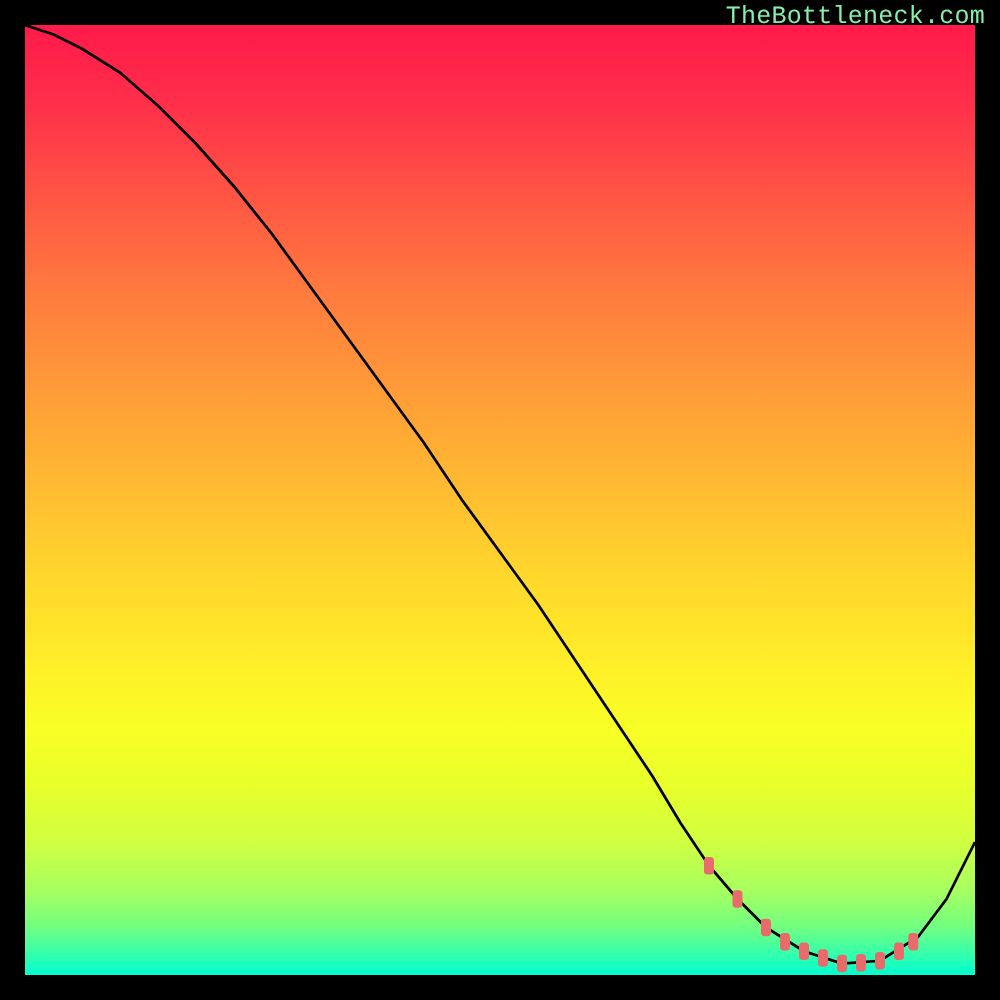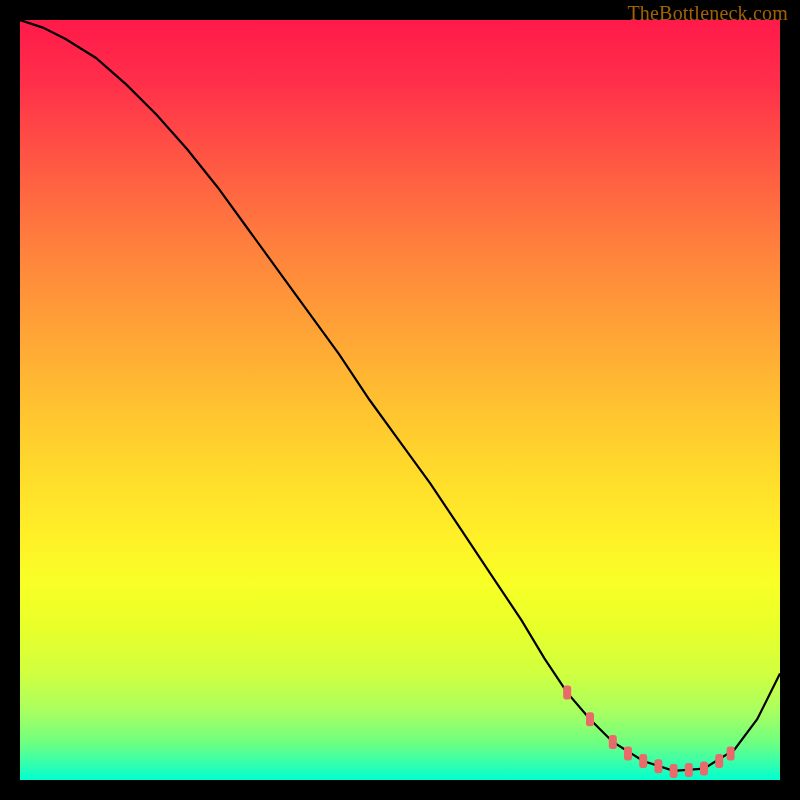--- a/index.html
+++ b/index.html
@@ -31,23 +31,23 @@
       #a8ff60 91%,
       #70ff80 95%,
       #30ffb0 98%,
       #00ffd0 100%
     );
   }
   .watermark {
     position: absolute;
     top: 2px;
     right: 12px;
-    font-family: Liberation Serif, serif;
+    font-family: Liberation Mono, monospace;
     font-size: 20px;
-    color: #a16207;
+    color: #86efac;
     letter-spacing: 0.2px;
   }
   svg.curve {
     position: absolute;
     left: 0;
     top: 0;
     width: 760px;
     height: 760px;
   }
 </style>

